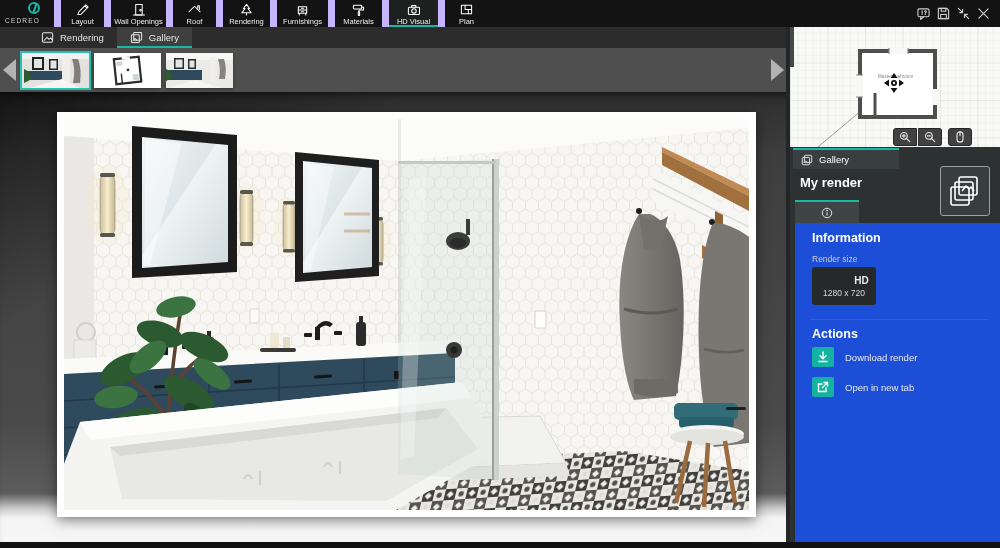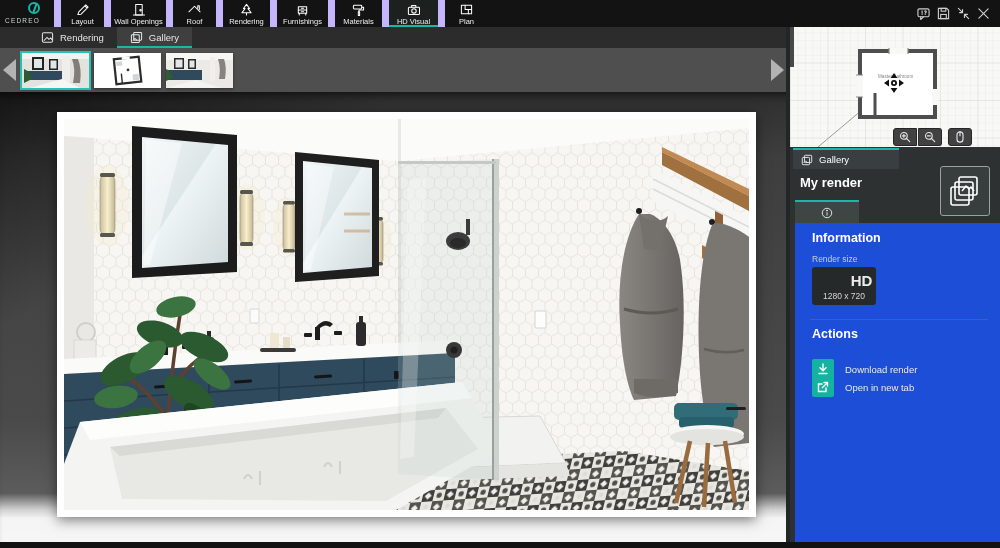--- a/index.html
+++ b/index.html
@@ -89,26 +89,26 @@
               border-top:2px solid #19b7a6; display:flex; align-items:center; justify-content:center;
               cursor:pointer; }
   #info-tab svg { width:12px; height:12px; stroke:#e9e9e9; fill:none; stroke-width:1.1; }
   #info-section { position:absolute; left:5px; top:76px; width:205px; height:325px; background:#1d4ed8; }
   .sec-heading { position:absolute; left:17px; color:#fff; font-size:12.5px; font-weight:bold; }
   #info-heading { top:8px; }
   #render-size-label { position:absolute; left:17px; top:31px; color:#c9cdcd; font-size:8.5px; }
   #hd-box { position:absolute; left:17px; top:44px; width:64px; height:38px; background:#26292a;
             border-radius:3px; display:flex; flex-direction:column; align-items:center;
             justify-content:center; gap:2px; cursor:pointer; }
-  #hd-name { color:#ececec; font-size:15px; font-weight:bold;padding-left:35px; }
+  #hd-name { color:#ececec; font-size:10px; font-weight:bold;padding-left:35px; }
   #hd-dim  { color:#d6d6d6; font-size:8.5px; }
   #divider { position:absolute; left:15px; top:96px; width:178px; height:1px; background:#5d6162; }
   #actions-heading { top:104px; }
   .action-row { position:absolute; left:17px; display:flex; align-items:center; gap:11px; cursor:pointer; }
-  #action-download { top:136px; }
+  #action-download { top:124px; }
   #action-open     { top:154px;justify-content:space-between; }
   .action-btn { width:22px; height:20px; background:#14b3a1; border-radius:2px;
                 display:flex; align-items:center; justify-content:center; }
   .action-btn svg { width:12px; height:12px; stroke:#fff; fill:none; stroke-width:1.4; stroke-linecap:round; }
   .action-label { color:#eaeaea; font-size:9.5px; }
 
   #footer { position:absolute; left:0; top:542px; width:1000px; height:6px; background:#121212; z-index:40; }
 </style>
 </head>
 <body>

